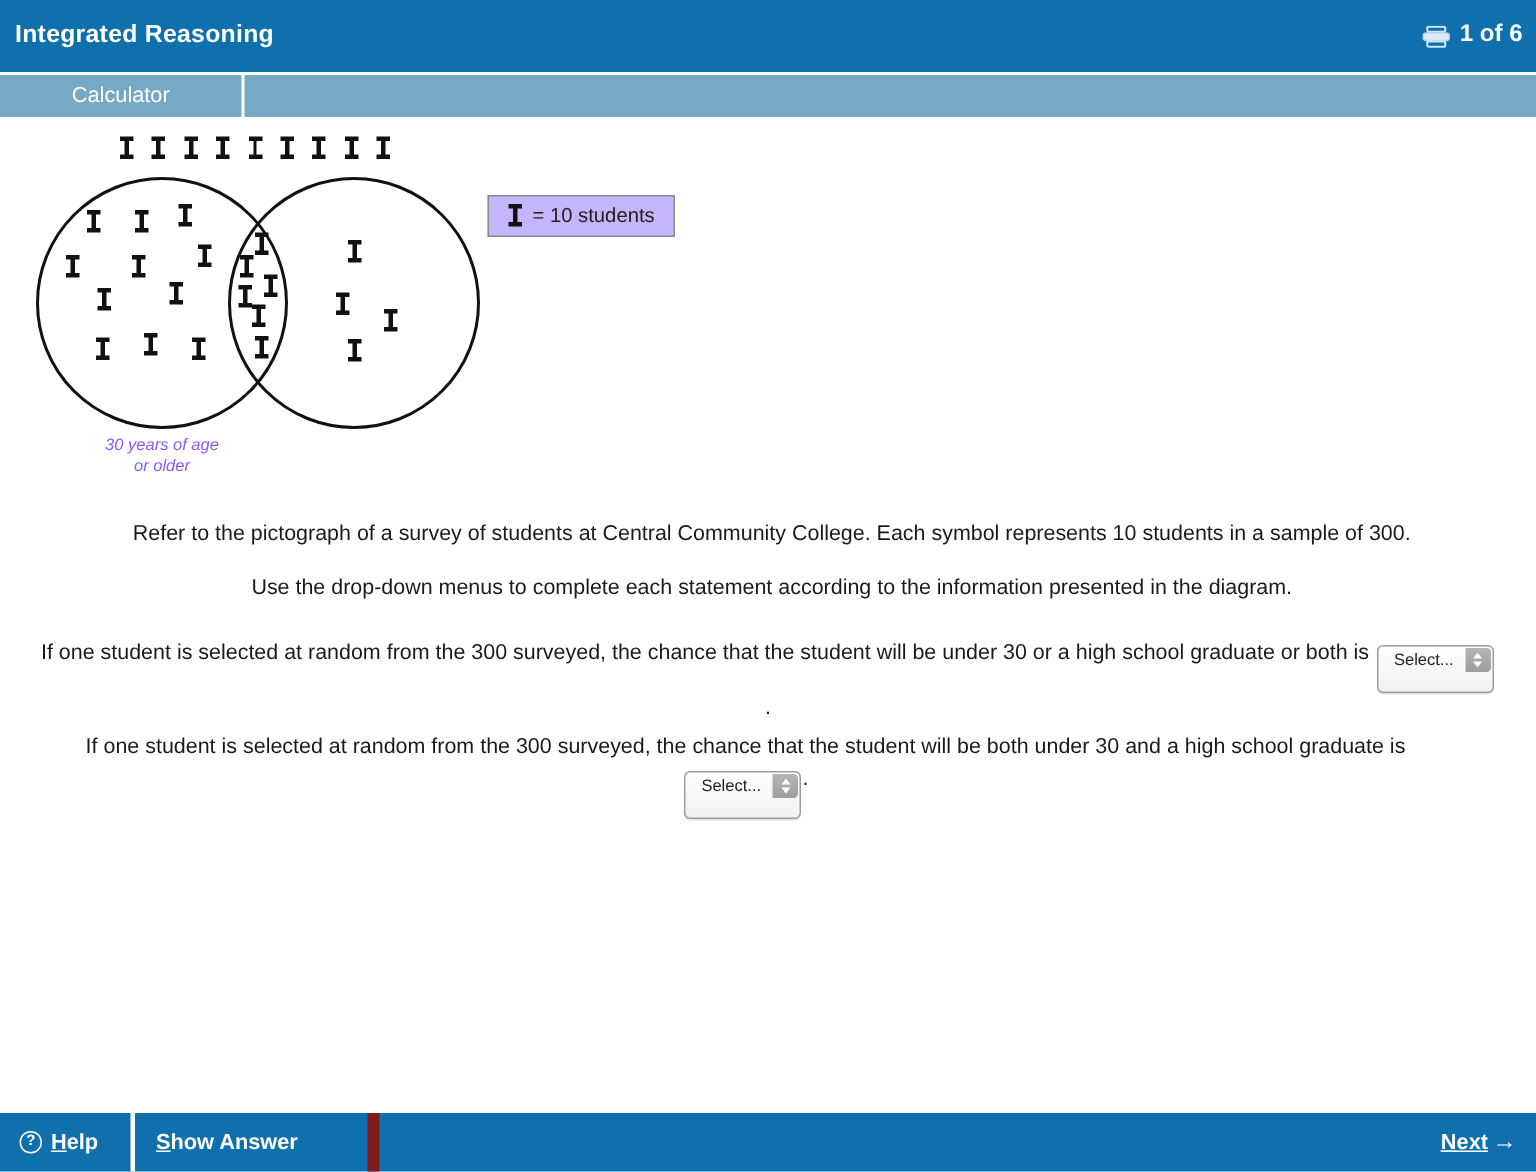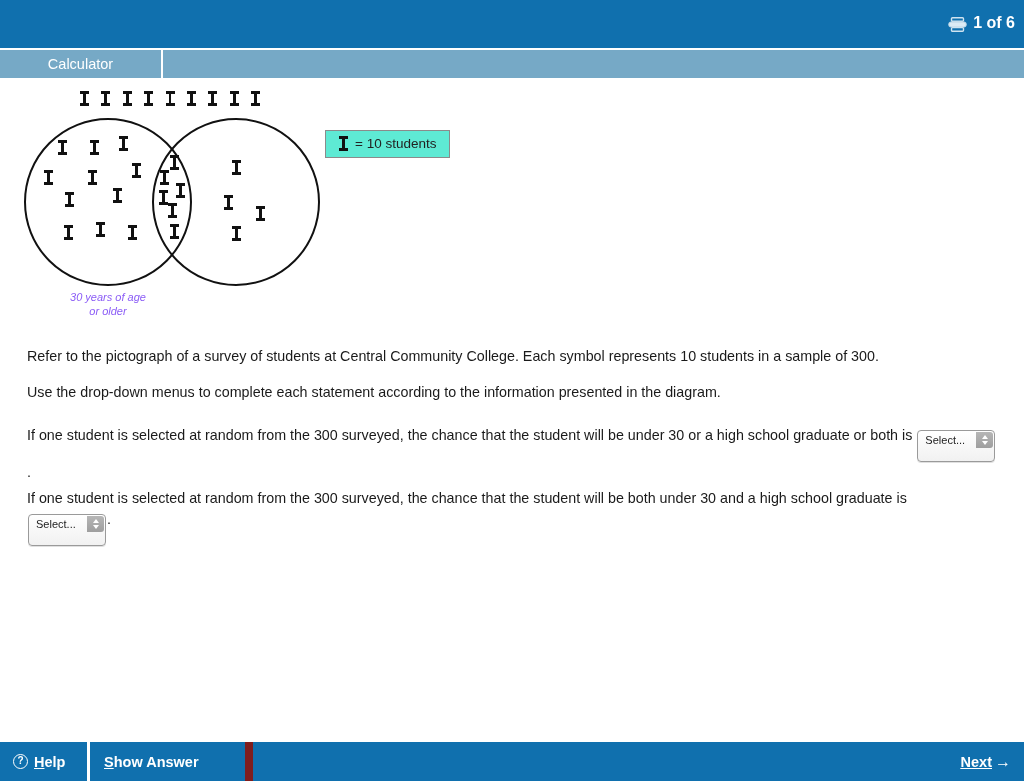--- a/index.html
+++ b/index.html
@@ -149,37 +149,38 @@
     font-style: italic;
   }
   .label-left  { left: 46px;  top: 212px; width: 124px; }
   .label-right { left: 176px; top: 212px; width: 124px; }
 
   .legend {
     position: absolute;
     left: 325px;
     top: 52px;
     border: 1.6px solid #8b8b8b;
-    background: #5eead4;
+    background: #c4b5fd;
     padding: 5px 13px 6px 13px;
     font-size: 13.5px;
     color: #222222;
     display: flex;
     align-items: center;
     gap: 7px;
     white-space: nowrap;
   }
 
   
   .para {
     position: absolute;
     left: 27px;
     font-size: 14.3px;
     color: #1a1a1a;
     line-height: 21px;
+    text-align: center;
   }
   .p1 { top: 268px; width: 975px; }
   .p2 { top: 304px; width: 975px; }
   .p3 { top: 347px; width: 970px; }
   .p4 { top: 410px; width: 940px; }
 
   .selectbox {
     display: inline-block;
     vertical-align: -4px;
     height: 32px;
@@ -267,20 +268,21 @@
     font-weight: bold;
     box-sizing: border-box;
   }
   .u { text-decoration: underline; }
   .arrow-right { font-size: 16px; font-weight: bold; }
 </style>
 </head>
 <body>
 
 <div class="header">
+  <div class="header-title">Integrated Reasoning</div>
   <div class="header-right">
     <span class="printer-icon">
       <svg viewBox="0 0 19 15" width="19" height="15" aria-hidden="true">
         <rect x="3.5" y="0.8" width="12" height="3.4" rx="1" fill="none" stroke="#cfe3f0" stroke-width="1.4"></rect>
         <rect x="0.8" y="5" width="17.4" height="5" rx="2" fill="#dcebf5" stroke="#bcd6e6" stroke-width="1"></rect>
         <rect x="3.5" y="10.6" width="12" height="3.6" rx="1" fill="none" stroke="#cfe3f0" stroke-width="1.4"></rect>
       </svg>
     </span>
     <span>1 of 6</span>
   </div>

